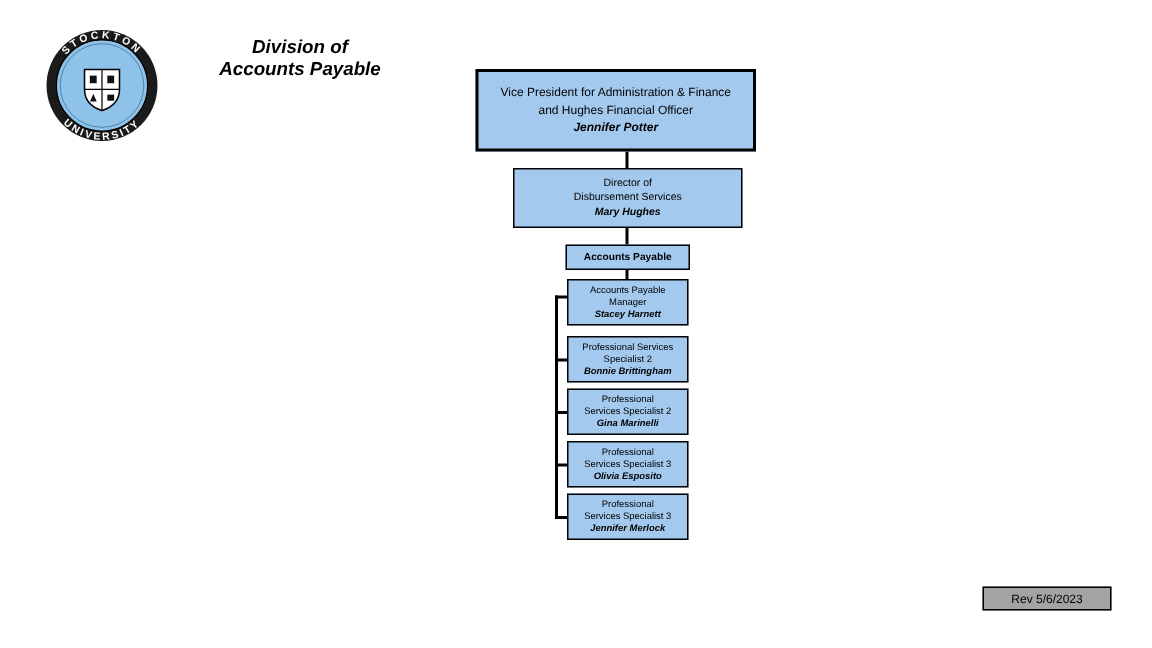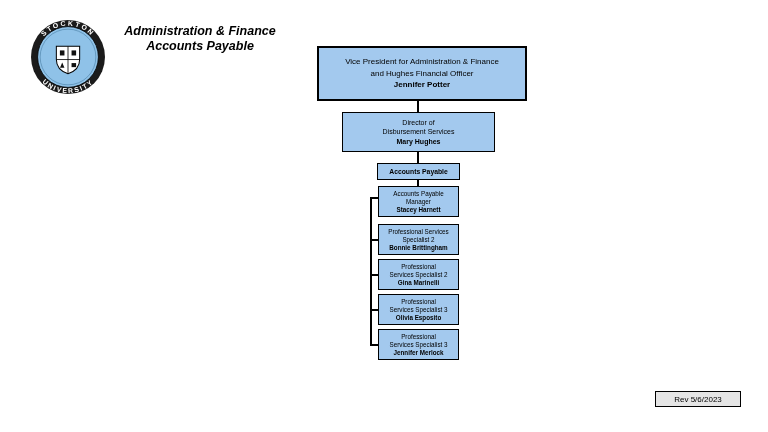--- a/index.html
+++ b/index.html
@@ -8,23 +8,23 @@
 
   
   .seal{position:absolute;left:30px;top:19px;width:76px;height:76px;}
   .title{position:absolute;left:95px;top:24px;width:210px;text-align:center;
          font-weight:bold;font-style:italic;font-size:12.5px;line-height:14.5px;}
 
   
   .box{position:absolute;background:#a3c9ee;border:1px solid #000;box-sizing:border-box;
        display:flex;flex-direction:column;justify-content:center;align-items:center;
        text-align:center;}
-  .box .name{font-weight:bold;}
+  .box .name{font-weight:bold;font-style:italic;}
 
-  .vp{left:317px;top:46px;width:210px;height:55px;border-width:2.5px;
+  .vp{left:317px;top:46px;width:187px;height:55px;border-width:2.5px;
       font-size:8px;line-height:11.5px;}
   .director{left:342px;top:112px;width:153px;height:40px;border-width:1.2px;
       font-size:7px;line-height:9.5px;}
   .dept{left:377px;top:163px;width:83px;height:17px;border-width:1.2px;
       font-size:6.8px;font-weight:bold;}
   .small{left:378px;width:81px;height:31px;border-width:1.2px;
       font-size:6.3px;line-height:8px;}
   .mgr{top:186px;}
   .s1{top:224px;}
   .s2{top:259px;}
@@ -38,21 +38,21 @@
   .drop3{left:417px;top:180px;width:2px;height:6px;}
   .bracket-v{left:370px;top:197px;width:1.5px;height:149px;}
   .stub{left:370px;width:8px;height:1.5px;}
   .stub-m{top:197px;}
   .stub-1{top:239px;}
   .stub-2{top:274px;}
   .stub-3{top:309px;}
   .stub-4{top:344px;}
 
   
-  .rev{position:absolute;left:655px;top:391px;width:86px;height:16px;background:#e5e5e5;
+  .rev{position:absolute;left:655px;top:391px;width:86px;height:16px;background:#a3a3a3;
        border:1.5px solid #000;box-sizing:border-box;display:flex;align-items:center;
        justify-content:center;font-size:8px;}
 </style>
 </head>
 <body>
 
 <div class="canvas">
 
   <div class="seal">
     <svg width="76" height="76" viewBox="0 0 75 75">
@@ -75,21 +75,21 @@
       <text font-size="6.8" font-weight="bold" fill="#ffffff" letter-spacing="2" font-family="Liberation Sans, sans-serif">
         <textPath href="#arcTop" startOffset="50%" text-anchor="middle">STOCKTON</textPath>
       </text>
       <text font-size="6.8" font-weight="bold" fill="#ffffff" letter-spacing="1.6" font-family="Liberation Sans, sans-serif">
         <textPath href="#arcBottom" startOffset="50%" text-anchor="middle">UNIVERSITY</textPath>
       </text>
     </svg>
   </div>
 
   <div class="title">
-    <div>Administration &amp; Finance</div>
+    <div>Division of</div>
     <div>Accounts Payable</div>
   </div>
 
   <div class="line drop1"></div>
   <div class="line drop2"></div>
   <div class="line drop3"></div>
   <div class="line bracket-v"></div>
   <div class="line stub stub-m"></div>
   <div class="line stub stub-1"></div>
   <div class="line stub stub-2"></div>

